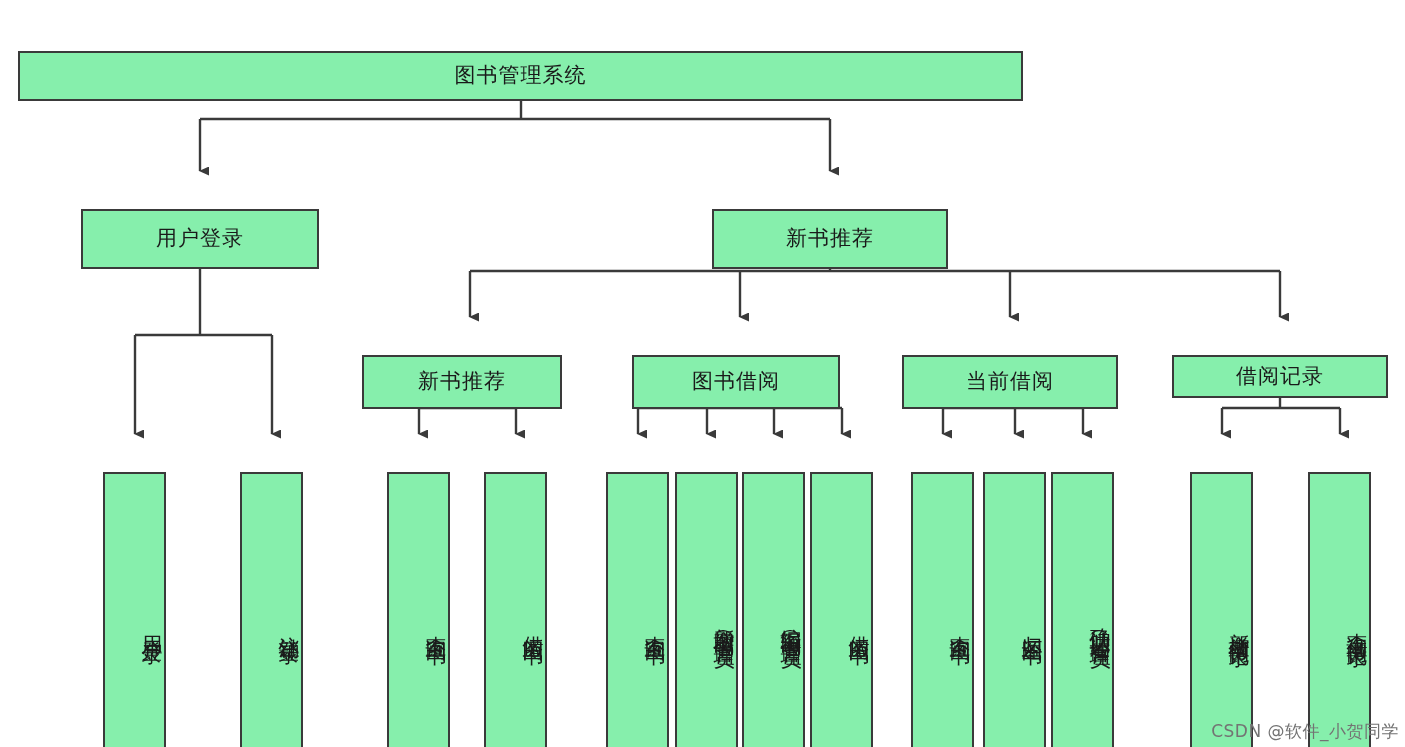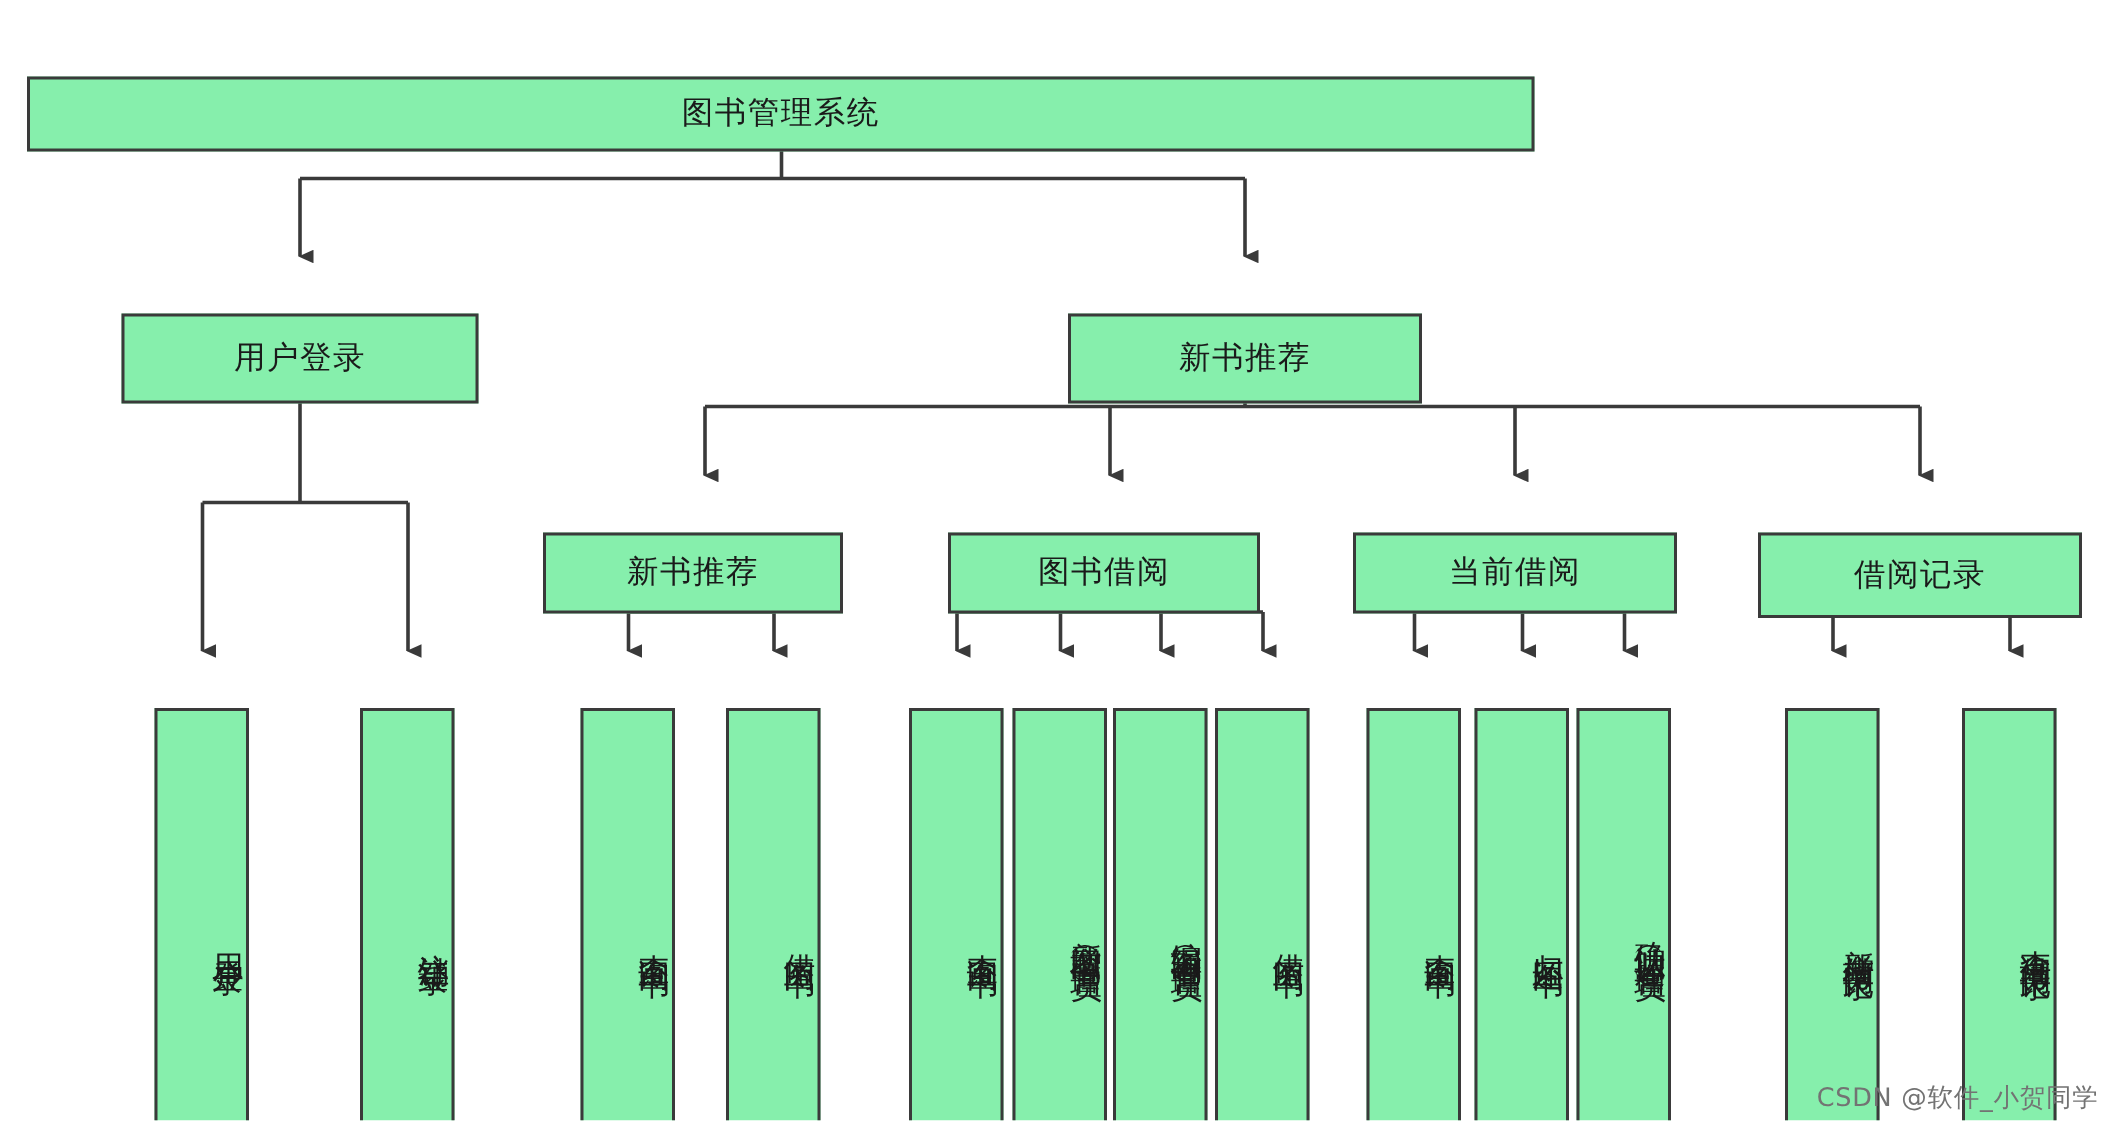--- a/index.html
+++ b/index.html
@@ -129,21 +129,21 @@
 
   <div class="node horiz" style="left: 362px; top: 318px; width: 200px; height: 54px;">
     <span class="node-label">新书推荐</span>
   </div>
   <div class="node horiz" style="left: 632px; top: 318px; width: 208px; height: 54px;">
     <span class="node-label">图书借阅</span>
   </div>
   <div class="node horiz" style="left: 902px; top: 318px; width: 216px; height: 54px;">
     <span class="node-label">当前借阅</span>
   </div>
-  <div class="node horiz" style="left: 1172px; top: 318px; width: 216px; height: 57px;">
+  <div class="node horiz" style="left: 1172px; top: 318px; width: 216px; height: 43px;">
     <span class="node-label">借阅记录</span>
   </div>
 
   <div class="node vert" style="left: 103px; top: 435px; width: 63px; height: 297px;">
     <span class="node-label">用户登录</span>
   </div>
   <div class="node vert" style="left: 240px; top: 435px; width: 63px; height: 297px;">
     <span class="node-label">注销登录</span>
   </div>
 

